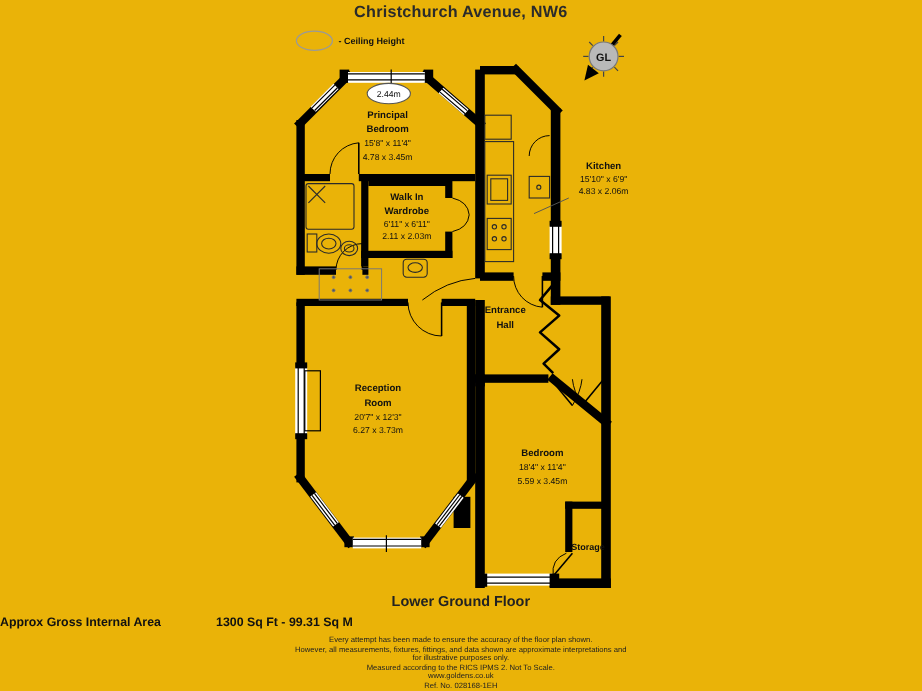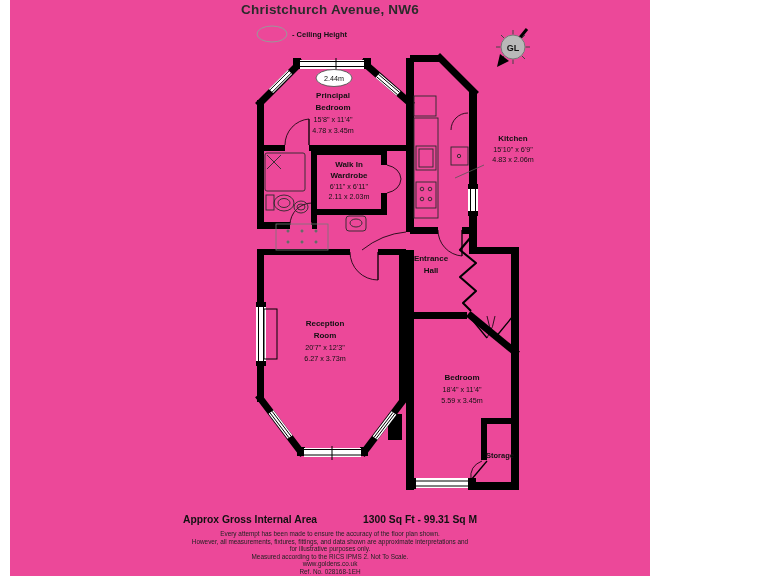--- a/index.html
+++ b/index.html
@@ -1,23 +1,23 @@
 <!DOCTYPE html>
 <html><head>
 <meta charset="utf-8">
 <style>
   html,body{margin:0;padding:0;background:#fff;}
-  .page{position:relative;width:640px;height:576px;background:#ec4899;overflow:hidden;
-        font-family:"Liberation Sans",sans-serif;color:#1a1a1a;margin-left:10px;}
+  .page{position:relative;width:768px;height:576px;background:#eab308;overflow:hidden;
+        font-family:"Liberation Sans",sans-serif;color:#1a1a1a;}
   .title{position:absolute;top:2px;left:0;width:100%;text-align:center;
          font-size:13.5px;font-weight:600;color:#2b2b2b;letter-spacing:.2px;}
   .plan-svg{position:absolute;left:0;top:0;z-index:1;}
   .overlay-text{position:absolute;z-index:2;left:0;width:100%;text-align:center;}
   .floor-label{top:494px;font-size:12px;font-weight:600;color:#222;}
-  .area-line{top:514px;display:flex;justify-content:center;gap:46px;
+  .area-line{top:514px;display:flex;gap:46px;
              font-size:10.3px;font-weight:700;color:#111;}
   .disclaimer{top:530px;font-size:6.4px;line-height:7.6px;color:#222;font-weight:400;}
   svg text{font-family:"Liberation Sans",sans-serif;fill:#111;}
   .rname{font-size:8px;font-weight:700;}
   .rdim{font-size:7.2px;font-weight:400;}
   .small-label{font-size:7.5px;font-weight:600;}
   .walls rect{fill:#000;}
   .wline{stroke:#000;stroke-width:7;stroke-linecap:square;}
   .thin{stroke:#000;stroke-width:1;fill:none;}
   .fix{stroke:#2a2a2a;stroke-width:0.9;fill:none;}
@@ -280,20 +280,21 @@
       </g>
       <g>
         <text x="452" y="380" class="rname" text-anchor="middle">Bedroom</text>
         <text x="452" y="392" class="rdim" text-anchor="middle">18'4" x 11'4"</text>
         <text x="452" y="403" class="rdim" text-anchor="middle">5.59 x 3.45m</text>
       </g>
       <text x="490" y="458" class="small-label" text-anchor="middle">Storage</text>
     </g>
   </svg>
 
+  <div class="overlay-text floor-label">Lower Ground Floor</div>
 
   <div class="overlay-text area-line">
     <span>Approx Gross Internal Area</span>
     <span>1300 Sq Ft - 99.31 Sq M</span>
   </div>
 
   <div class="overlay-text disclaimer">
     <div>Every attempt has been made to ensure the accuracy of the floor plan shown.</div>
     <div>However, all measurements, fixtures, fittings, and data shown are approximate interpretations and</div>
     <div>for illustrative purposes only.</div>

